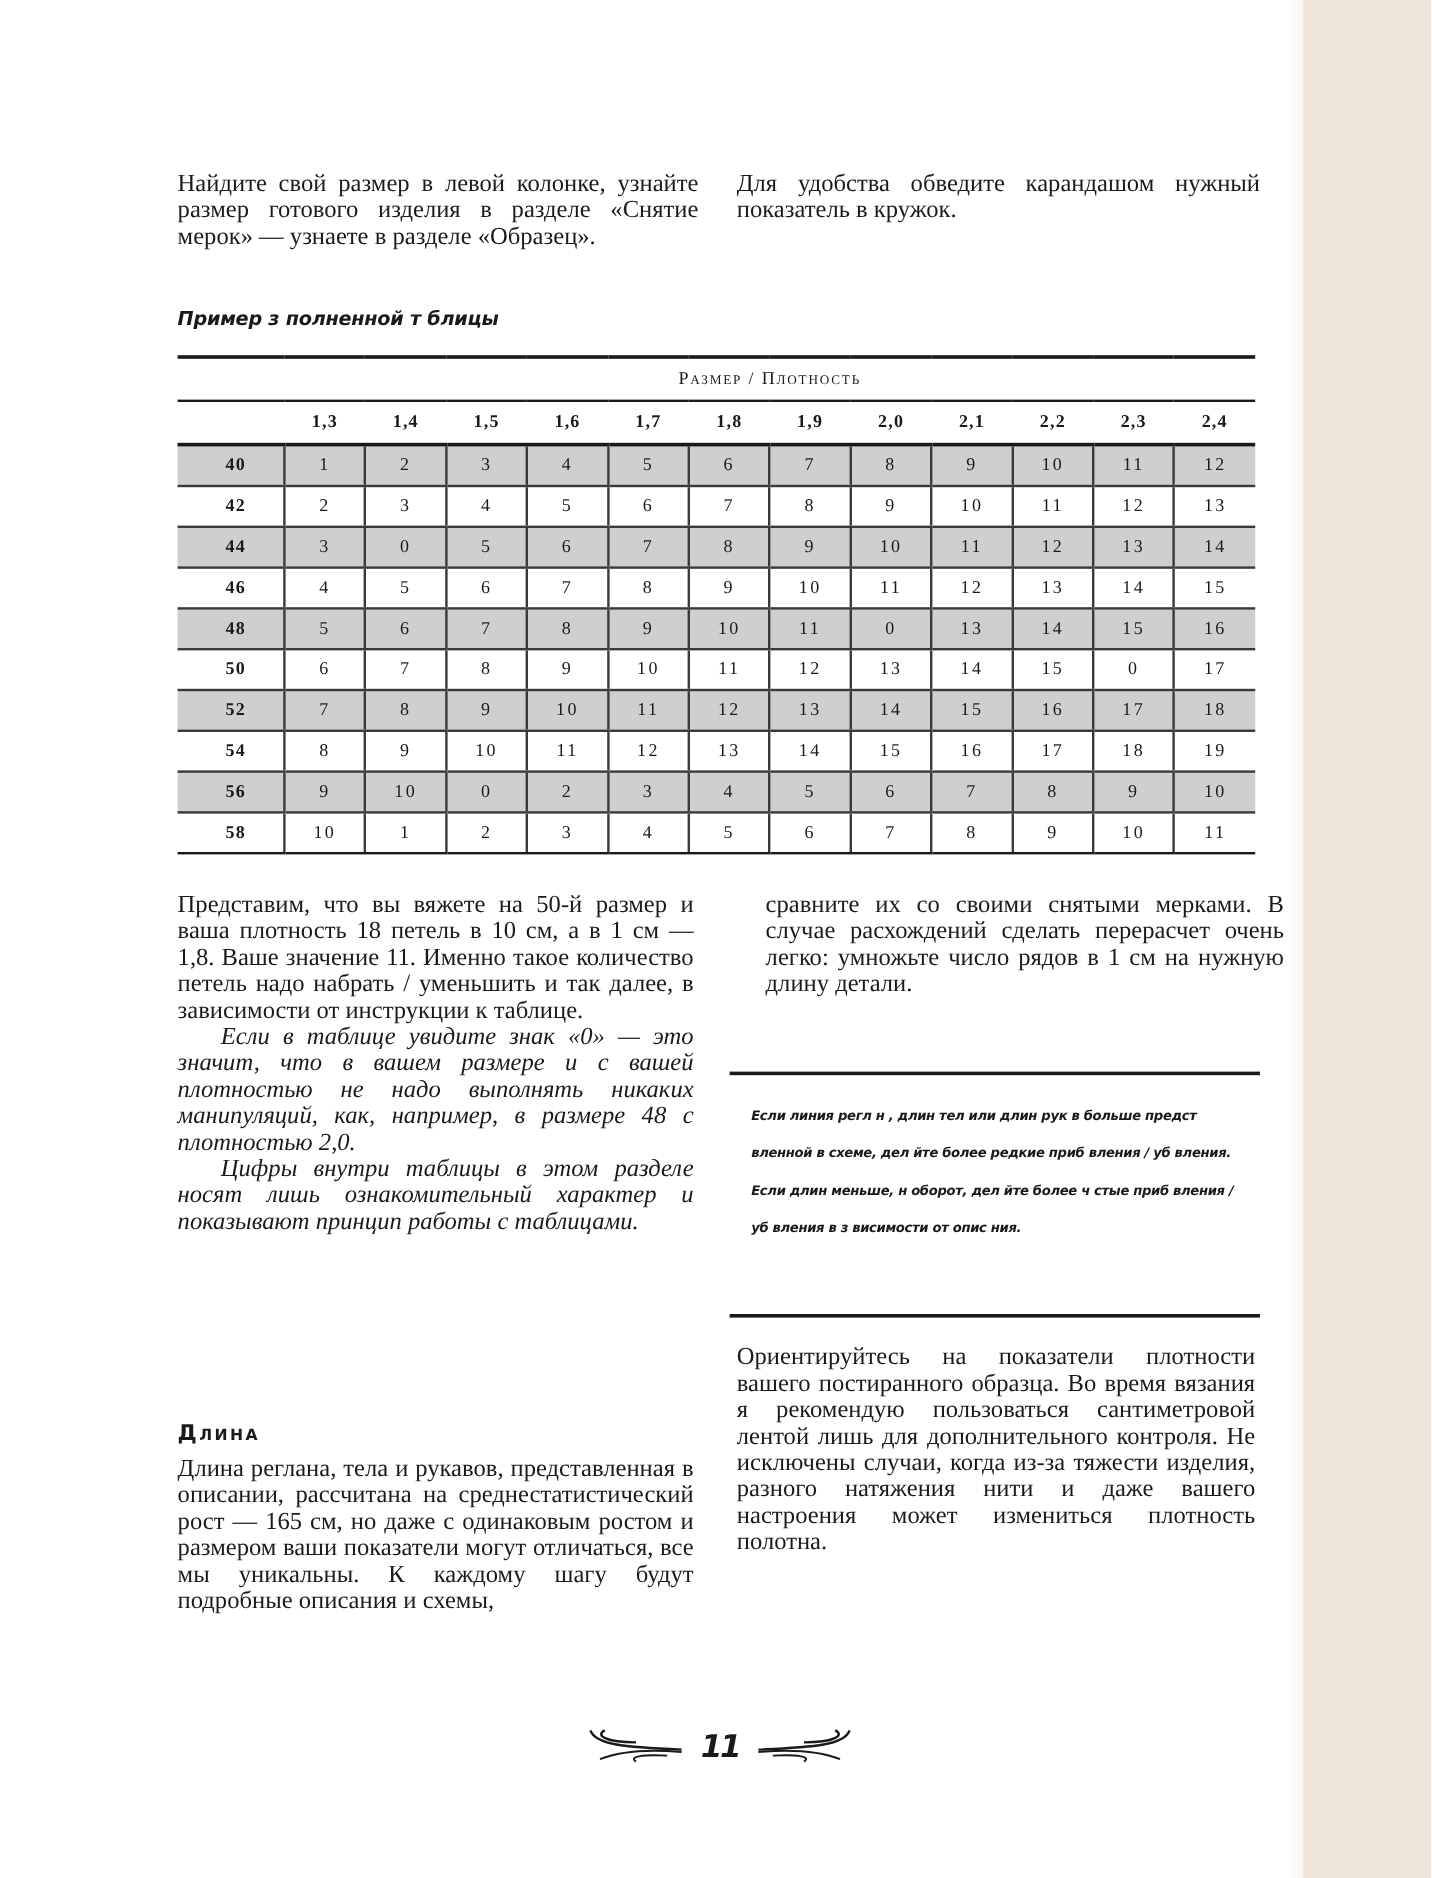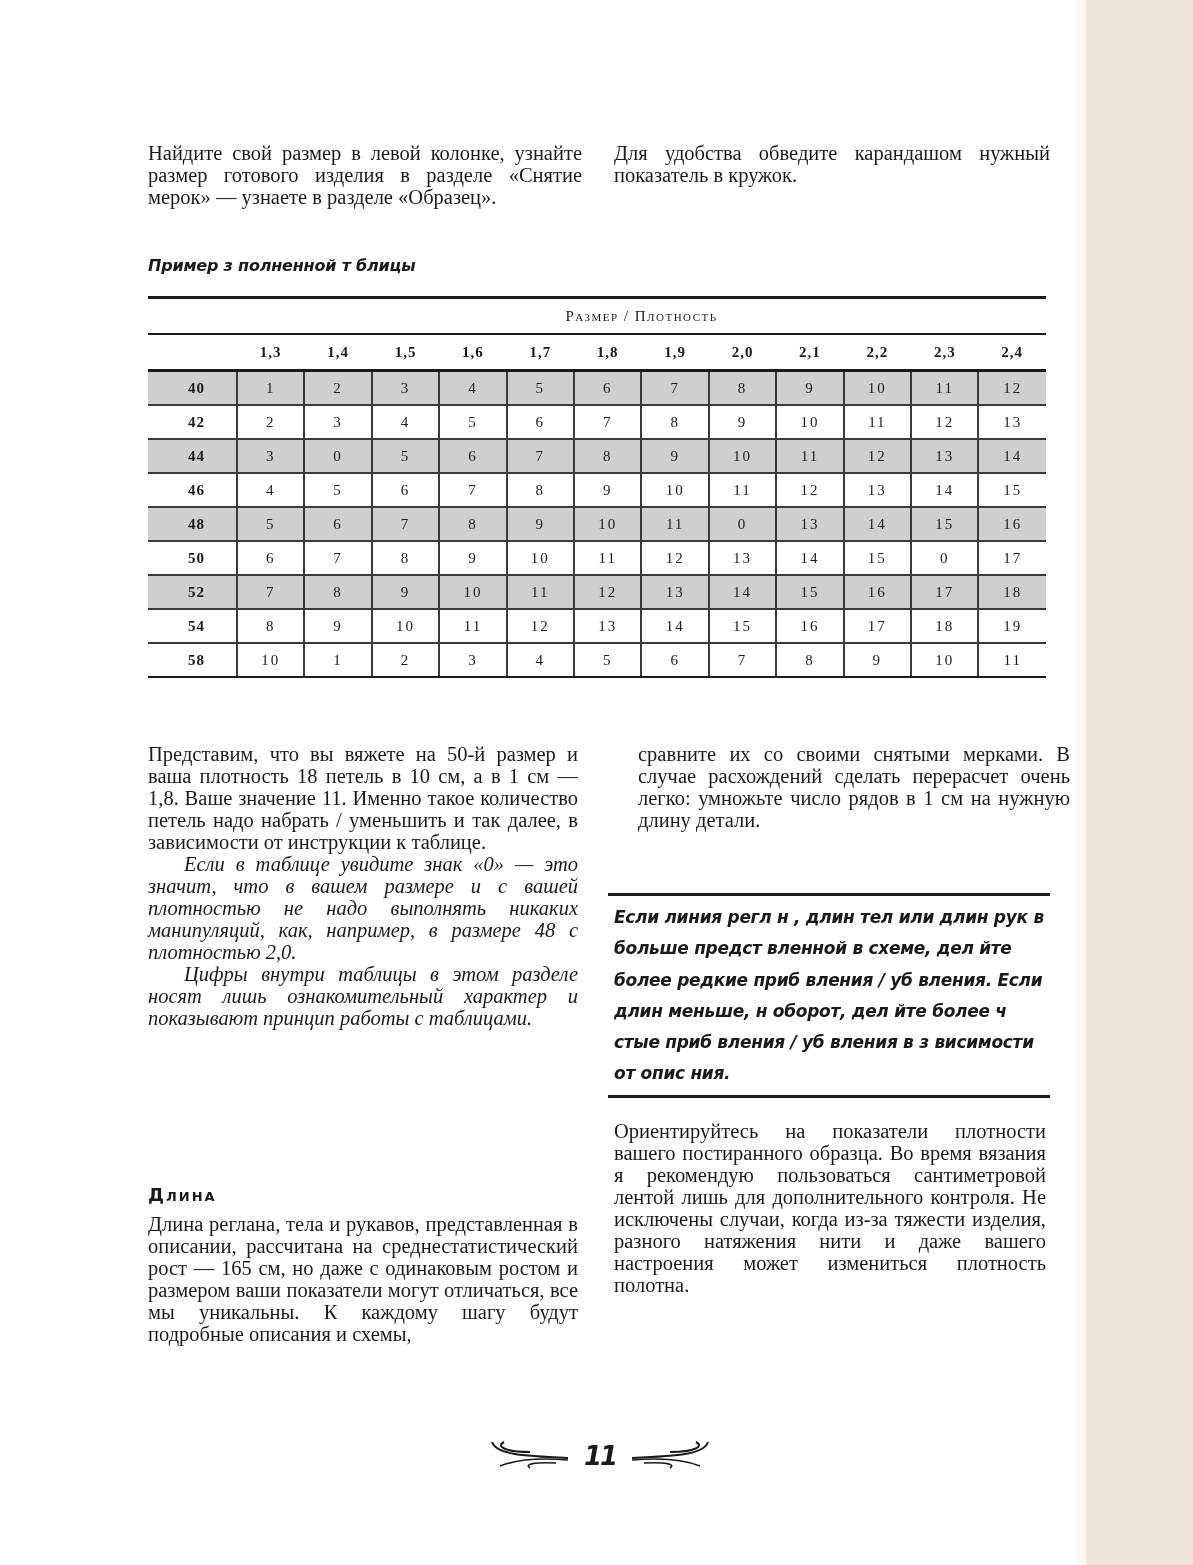--- a/index.html
+++ b/index.html
@@ -65,22 +65,22 @@
     font-weight: bold; font-size: 18px; letter-spacing: 2px;
   }
   #length-text { left: 148px; top: 1213px; width: 430px; }
 
   .note-box {
     position: absolute; left: 608px; top: 893px; width: 442px;
     border-top: 3px solid #1a1a1a; border-bottom: 3px solid #1a1a1a;
     padding: 6px 0 8px 6px; box-sizing: border-box; height: 205px;
   }
   .note-box p {
-    margin: 0; font-family: "DejaVu Sans", sans-serif; font-style: italic;
-    font-weight: bold; font-size: 17px; line-height: 31.3px; letter-spacing: -0.3px;
+    margin: 12px; font-family: "DejaVu Sans", sans-serif; font-style: italic;
+    font-weight: bold; font-size: 11px; line-height: 31.3px; letter-spacing: -0.3px;
   }
   #after-note { left: 614px; top: 1120px; width: 432px; }
 
   .folio {
     position: absolute; left: 500px; top: 1436px; width: 200px; height: 40px;
     display: flex; align-items: center; justify-content: center; gap: 14px;
   }
   .folio .num {
     font-family: "DejaVu Sans", sans-serif; font-style: italic; font-weight: bold;
     font-size: 26px; letter-spacing: -2px;
@@ -237,20 +237,35 @@
         <td>11</td>
         <td>12</td>
         <td>13</td>
         <td>14</td>
         <td>15</td>
         <td>16</td>
         <td>17</td>
         <td>18</td>
         <td>19</td>
       </tr>
+      <tr class="shaded">
+        <td class="row-head">56</td>
+        <td>9</td>
+        <td>10</td>
+        <td>0</td>
+        <td>2</td>
+        <td>3</td>
+        <td>4</td>
+        <td>5</td>
+        <td>6</td>
+        <td>7</td>
+        <td>8</td>
+        <td>9</td>
+        <td>10</td>
+      </tr>
       <tr>
         <td class="row-head">58</td>
         <td>10</td>
         <td>1</td>
         <td>2</td>
         <td>3</td>
         <td>4</td>
         <td>5</td>
         <td>6</td>
         <td>7</td>

